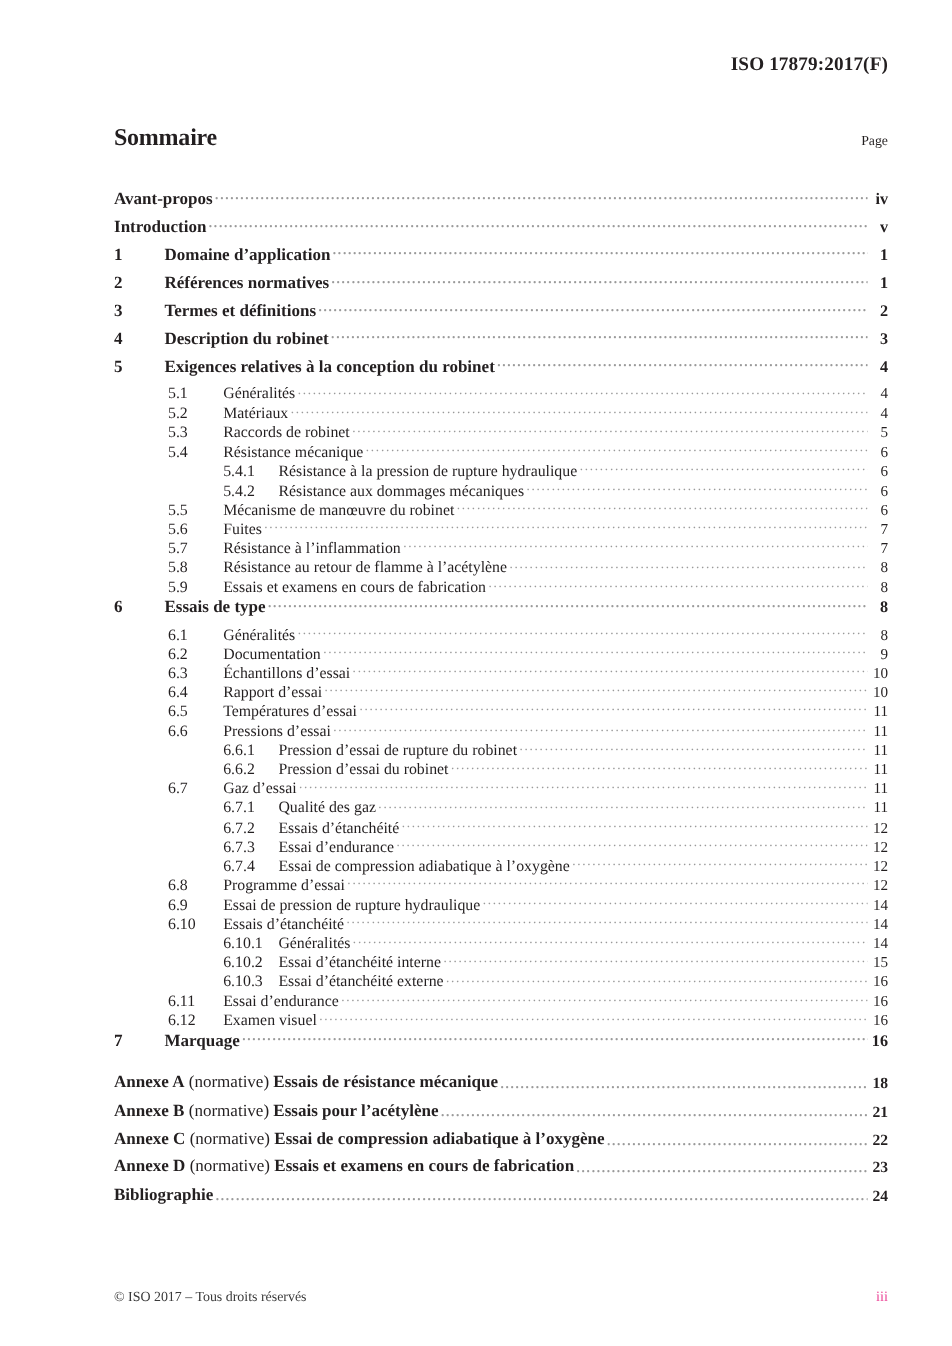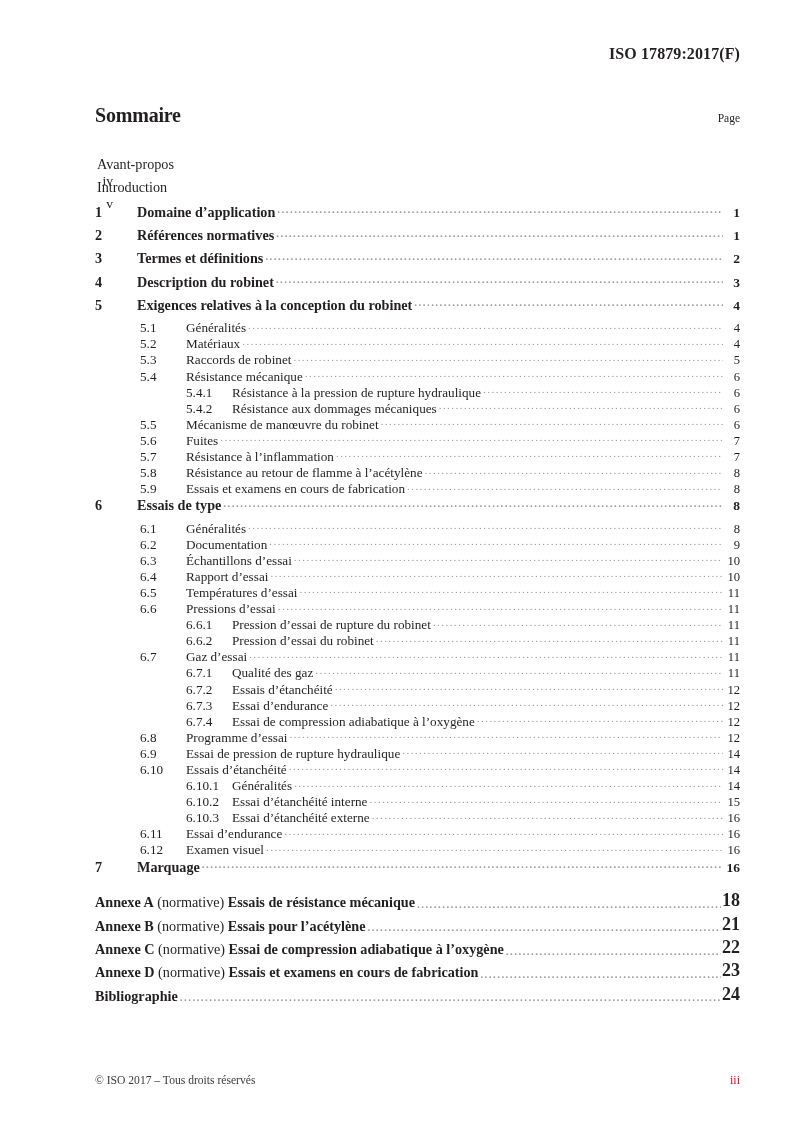--- a/index.html
+++ b/index.html
@@ -101,23 +101,22 @@
   .pg {
     flex: 0 0 auto;
     text-align: right;
     white-space: nowrap;
     min-width: 16px;
   }
 
   
   .lvl-front {
     font-size: 14.2px;
-    font-weight: normal;
+    font-weight: bold;
     height: 23.3px;
-    flex-direction: column;
   }
   .lvl-front .label { padding-left: 0; }
   .lvl-front .pg { font-size: 13.5px; }
 
   
   .lvl-1 {
     font-size: 14.2px;
     font-weight: bold;
     height: 23.3px;
   }
@@ -142,41 +141,41 @@
   .lvl-3 .num { width: 46px; margin-left: 91px; }
   .lvl-3 .pg { font-size: 12.6px; }
 
   
   .lvl-annex {
     font-size: 14.2px;
     font-weight: bold;
     height: 23.3px;
     align-items: flex-end;
   }
-  .lvl-annex .pg { font-size: 18px; }
+  .lvl-annex .pg { font-size: 13px; }
   .annex-normative {
     font-weight: normal;
   }
   .gap-annex-start { margin-top: 7.5px; }
 
   
   .footer {
     position: absolute;
     bottom: 34px;
     left: 95px;
     right: 53px;
     display: flex;
     align-items: center;
     justify-content: space-between;
     font-size: 11.6px;
     color: #3a3a3a;
   }
   .footer-right {
     font-size: 12px;
-    color: #b91c1c;
+    color: #ec4899;
   }
 </style>
 </head>
 <body>
 
 <div class="page">
 
   <div class="doc-header">ISO 17879:2017(F)</div>
 
   <div class="title-row">

